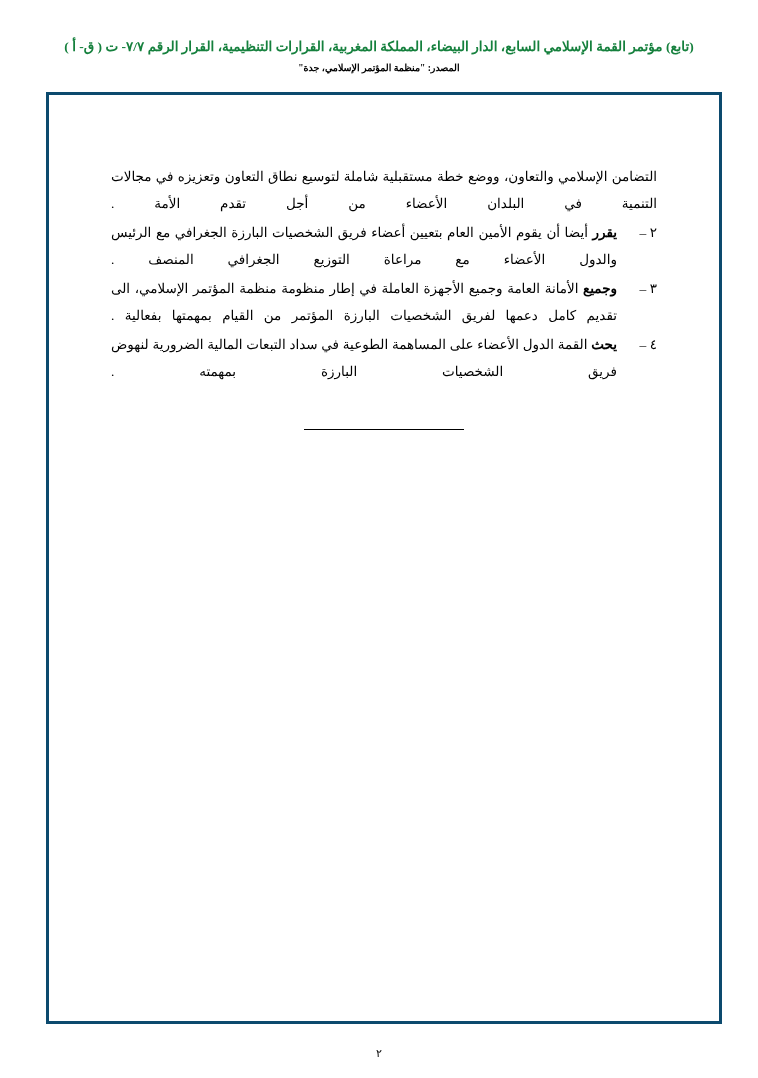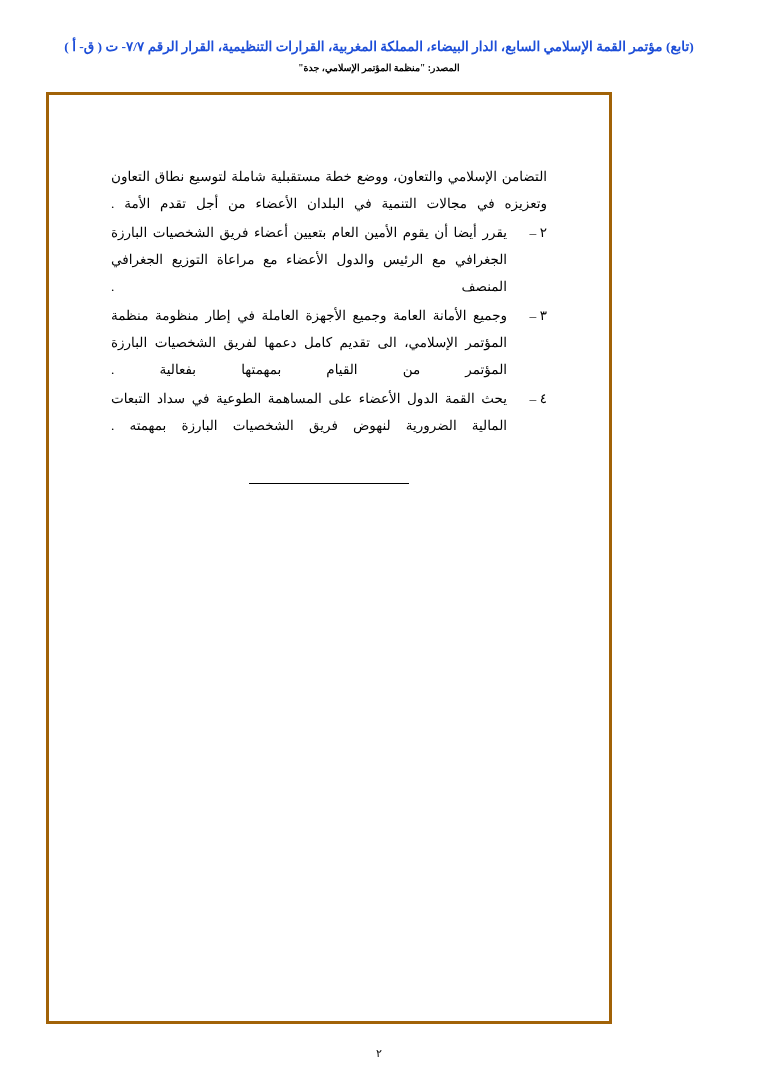--- a/index.html
+++ b/index.html
@@ -29,37 +29,37 @@
     right: 0;
     text-align: center;
     direction: rtl;
   }
   .header-title {
     font-size: 13.5px;
     font-weight: bold;
     font-family: "Liberation Serif", "DejaVu Serif", serif;
     letter-spacing: 0px;
     line-height: 1.4;
-    color: #1d4ed8;
+    color: #15803d;
   }
   .header-source {
     margin-top: 5px;
     font-size: 9.5px;
     font-weight: bold;
     color: #000;
   }
 
   
   .frame {
     position: absolute;
     top: 92px;
     left: 46px;
-    width: 566px;
+    width: 676px;
     height: 932px;
-    border: 3px solid #a16207;
+    border: 3px solid #0c4a6e;
     box-sizing: border-box;
     background: #fff;
   }
 
   .content {
     position: absolute;
     top: 68px;
     right: 62px;
     left: 62px;
     direction: rtl;
@@ -90,21 +90,21 @@
     box-sizing: border-box;
   }
   .item-body {
     flex: 1 1 auto;
     font-size: 13.5px;
     line-height: 2.0;
     text-align: justify;
     text-align-last: justify;
   }
   .lead {
-    font-weight: normal;
+    font-weight: bold;
     letter-spacing: 1px;
     margin-top: 20px;
   }
 
   .rule-wrap {
     margin-top: 34px;
     text-align: center;
   }
   .rule {
     display: inline-block;

